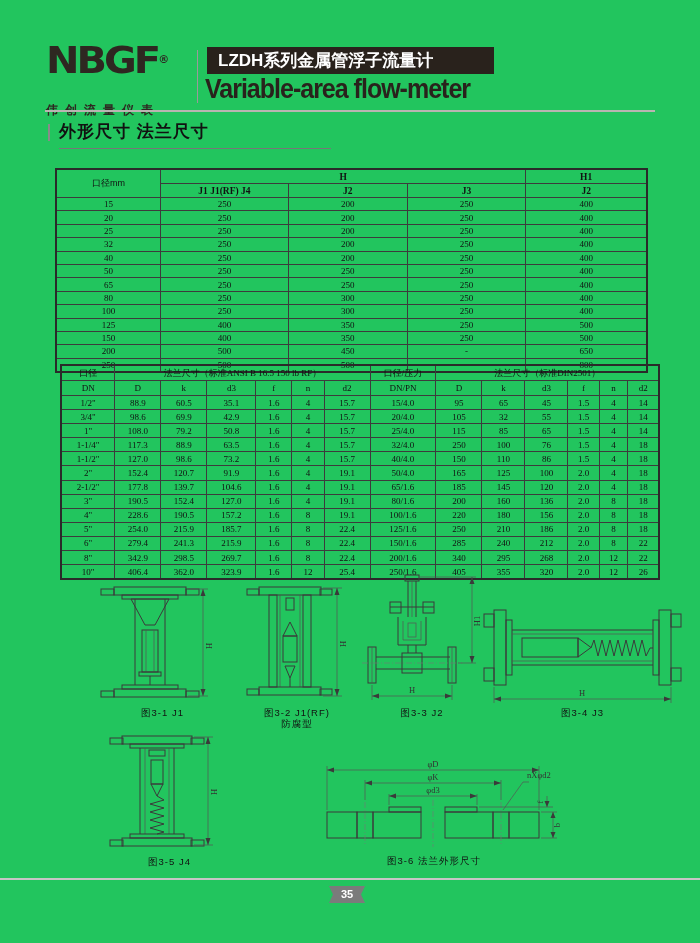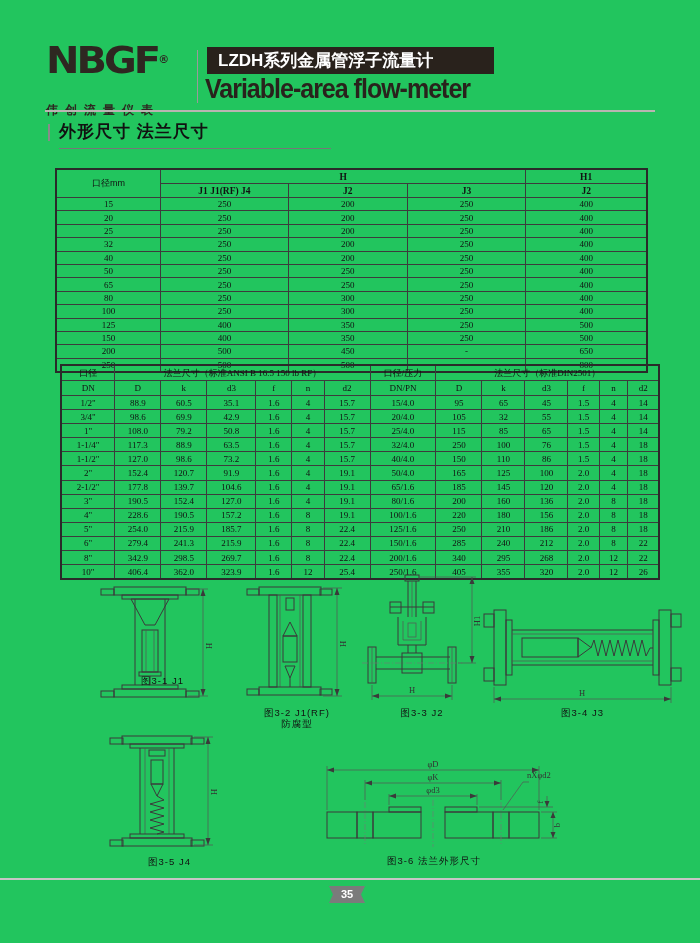--- a/index.html
+++ b/index.html
@@ -462,21 +462,21 @@
       <rect class="ln" x="6" y="113" width="13" height="6"></rect>
         <rect class="ln" x="91" y="113" width="13" height="6"></rect>
       <line class="thin" x1="93" y1="11" x2="113" y2="11"></line>
         <line class="thin" x1="93" y1="118" x2="113" y2="118"></line>
       <line class="thin" x1="108" y1="11" x2="108" y2="118"></line>
       <polygon class="ar" points="108,11 105.5,18 110.5,18"></polygon>
         <polygon class="ar" points="108,118 105.5,111 110.5,111"></polygon>
       <text x="117" y="68" transform="rotate(-90 117 68)" text-anchor="middle">H</text>
     </svg>
   </div>
-  <div class="cap" style="left:95px;top:675px;width:135px">图3-1 J1</div>
+  <div class="cap" style="left:95px;top:707px;width:135px">图3-1 J1</div>
 
   <div class="fig" style="left:237px;top:578px">
     <svg width="120" height="130" viewBox="0 0 120 130">
       <rect class="ln" x="10" y="11" width="12" height="6"></rect>
         <rect class="ln" x="83" y="11" width="12" height="6"></rect>
       <rect class="ln" x="22" y="9" width="62" height="8"></rect>
       <rect class="ln" x="32" y="17" width="8" height="92" fill="url(#hA)"></rect>
       <rect class="ln" x="66" y="17" width="8" height="92" fill="url(#hA)"></rect>
       <line class="thin" x1="43" y1="17" x2="43" y2="109"></line>
         <line class="thin" x1="63" y1="17" x2="63" y2="109"></line>

